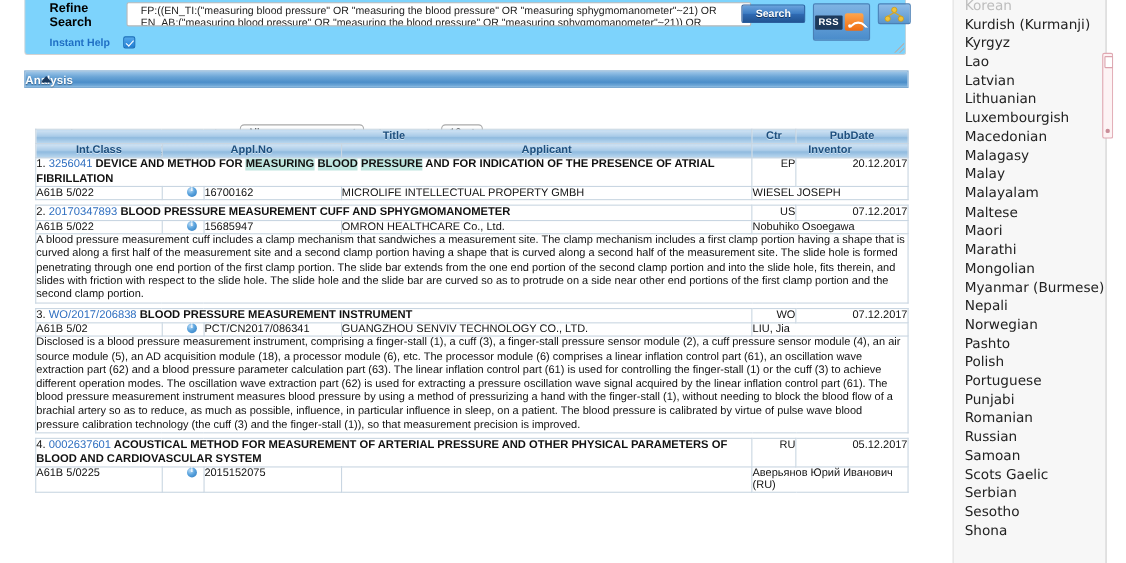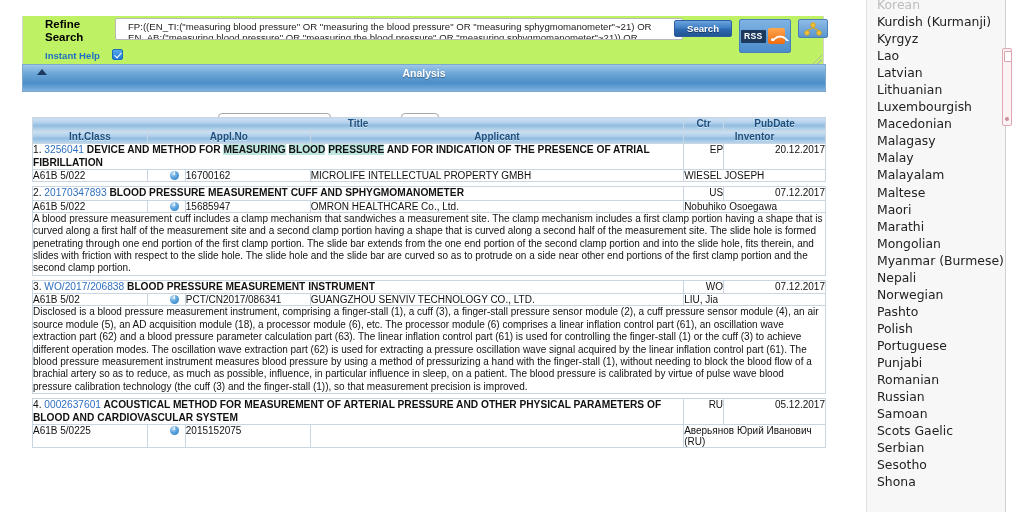--- a/index.html
+++ b/index.html
@@ -9,22 +9,22 @@
     width: 1024px; height: 512px;
     overflow: hidden;
     background: #ffffff;
     font-family: "Liberation Sans", sans-serif;
     color: #111;
   }
   #page { position: relative; width: 1024px; height: 512px; background:#fff; }
 
   
   .refine-panel {
-    position: absolute; left: 22px; top: 16px; width: 802px; height: 50px;
-    background: #bef264;
+    position: absolute; left: 22px; top: 0px; width: 802px; height: 50px;
+    background: #7dd3fc;
     border: 1px solid #d2d2d2;
     border-top: none;
     border-radius: 0 0 3px 3px;
   }
   .refine-label {
     position: absolute; left: 22px; top: 2px; width: 62px;
     font-size: 11.5px; font-weight: bold; line-height: 13px; color: #000;
     text-align: left;
   }
   .query-box {
@@ -101,25 +101,25 @@
     border: 1px solid #1a6cb8;
     cursor: pointer;
   }
   .help-check::after {
     content:""; position:absolute; left:3px; top:1px; width:3px; height:6px;
     border:solid #fff; border-width: 0 1.6px 1.6px 0; transform: rotate(42deg);
   }
 
   
   .analysis-bar {
-    position: absolute; left: 22px; top: 64px; width: 804px; height: 28px;
+    position: absolute; left: 22px; top: 64px; width: 804px; height: 16px;
     background: linear-gradient(180deg,#9ec6e8 0%, #6ba5d6 35%, #4b8ec9 70%, #7fb3de 100%);
     border: 1px solid #7ba9d1;
     color: #fff; font-size: 10.5px; font-weight: bold;
-    text-align: center; line-height: 16px;
+    line-height: 16px;
     text-shadow: 0 1px 1px rgba(0,0,0,.35);
   }
   .collapse-caret {
     position: absolute; left: 14px; top: 4px;
     width: 0; height: 0; border-left: 5px solid transparent;
     border-right: 5px solid transparent; border-bottom: 6px solid #1b3a5e;
     cursor: pointer;
   }
 
   

